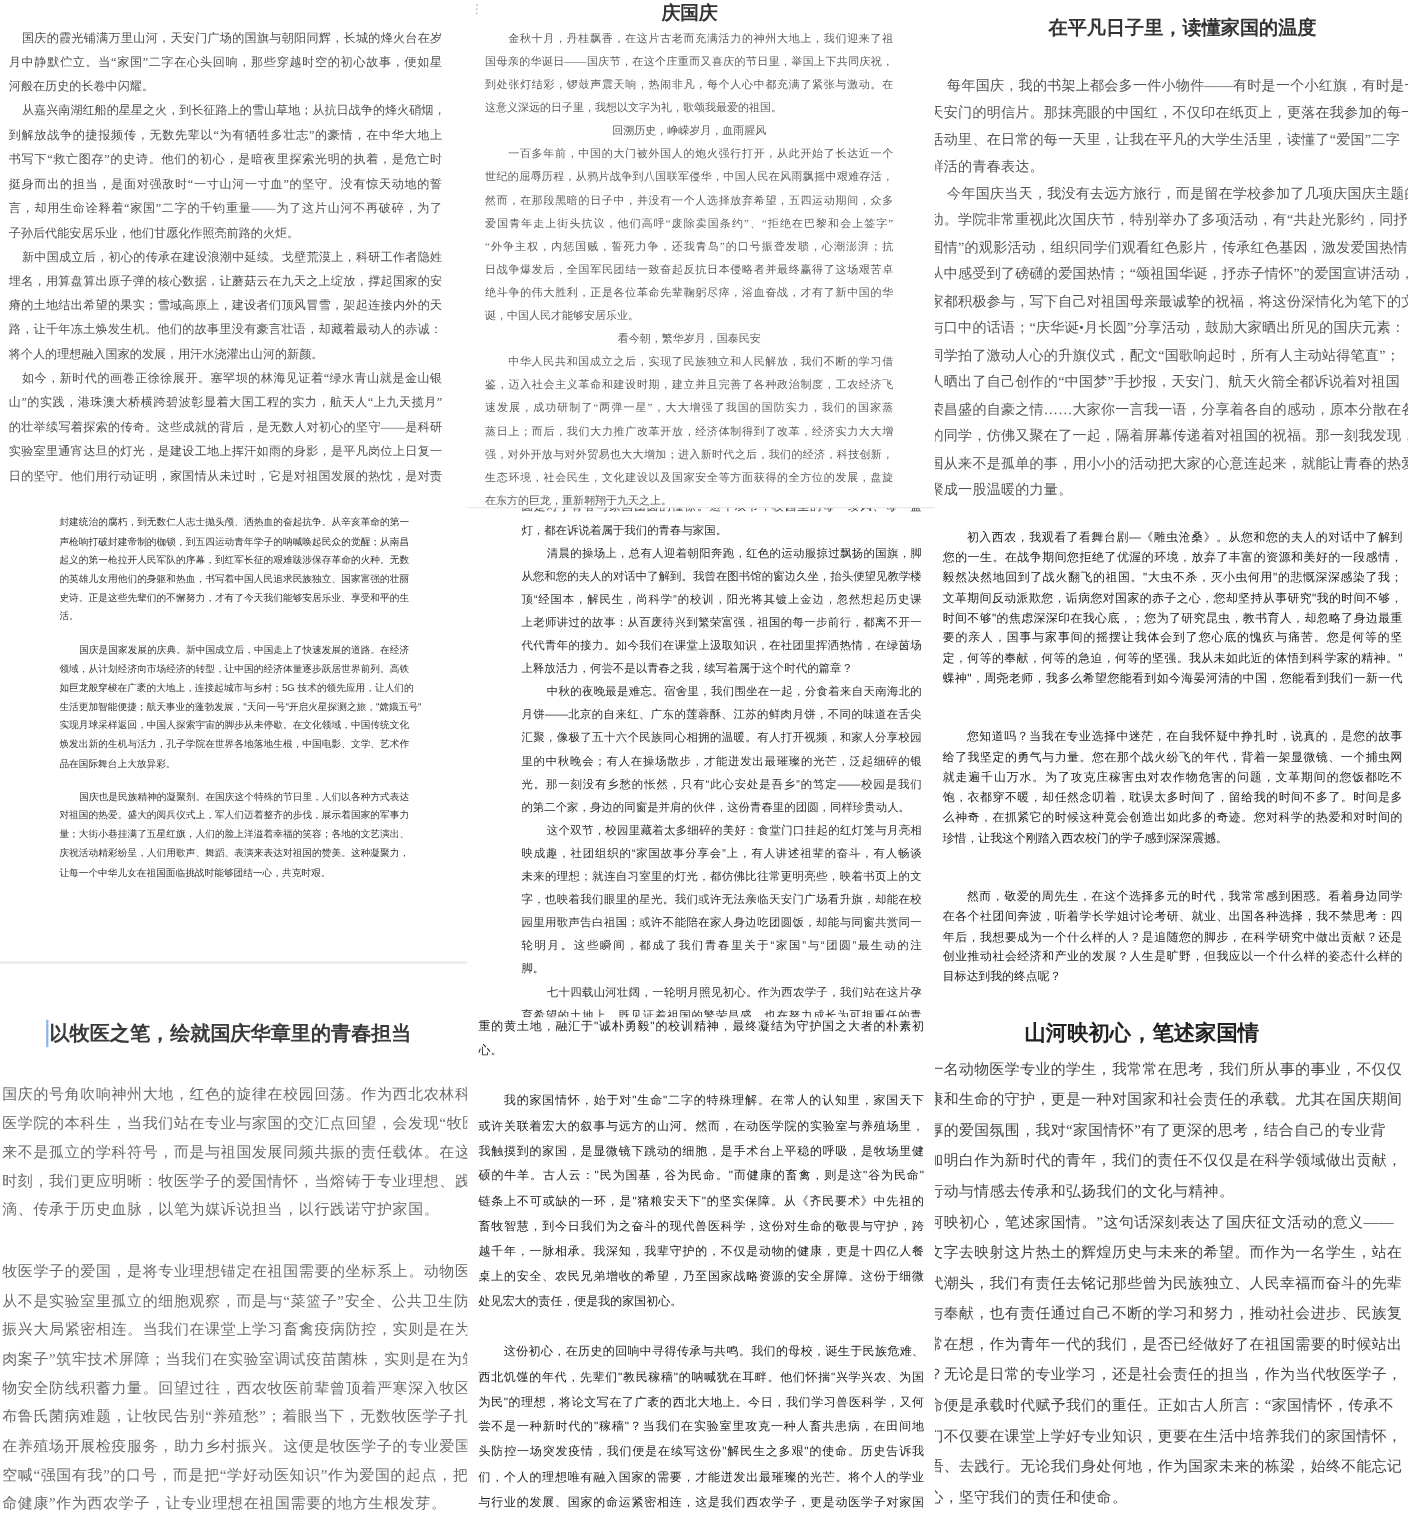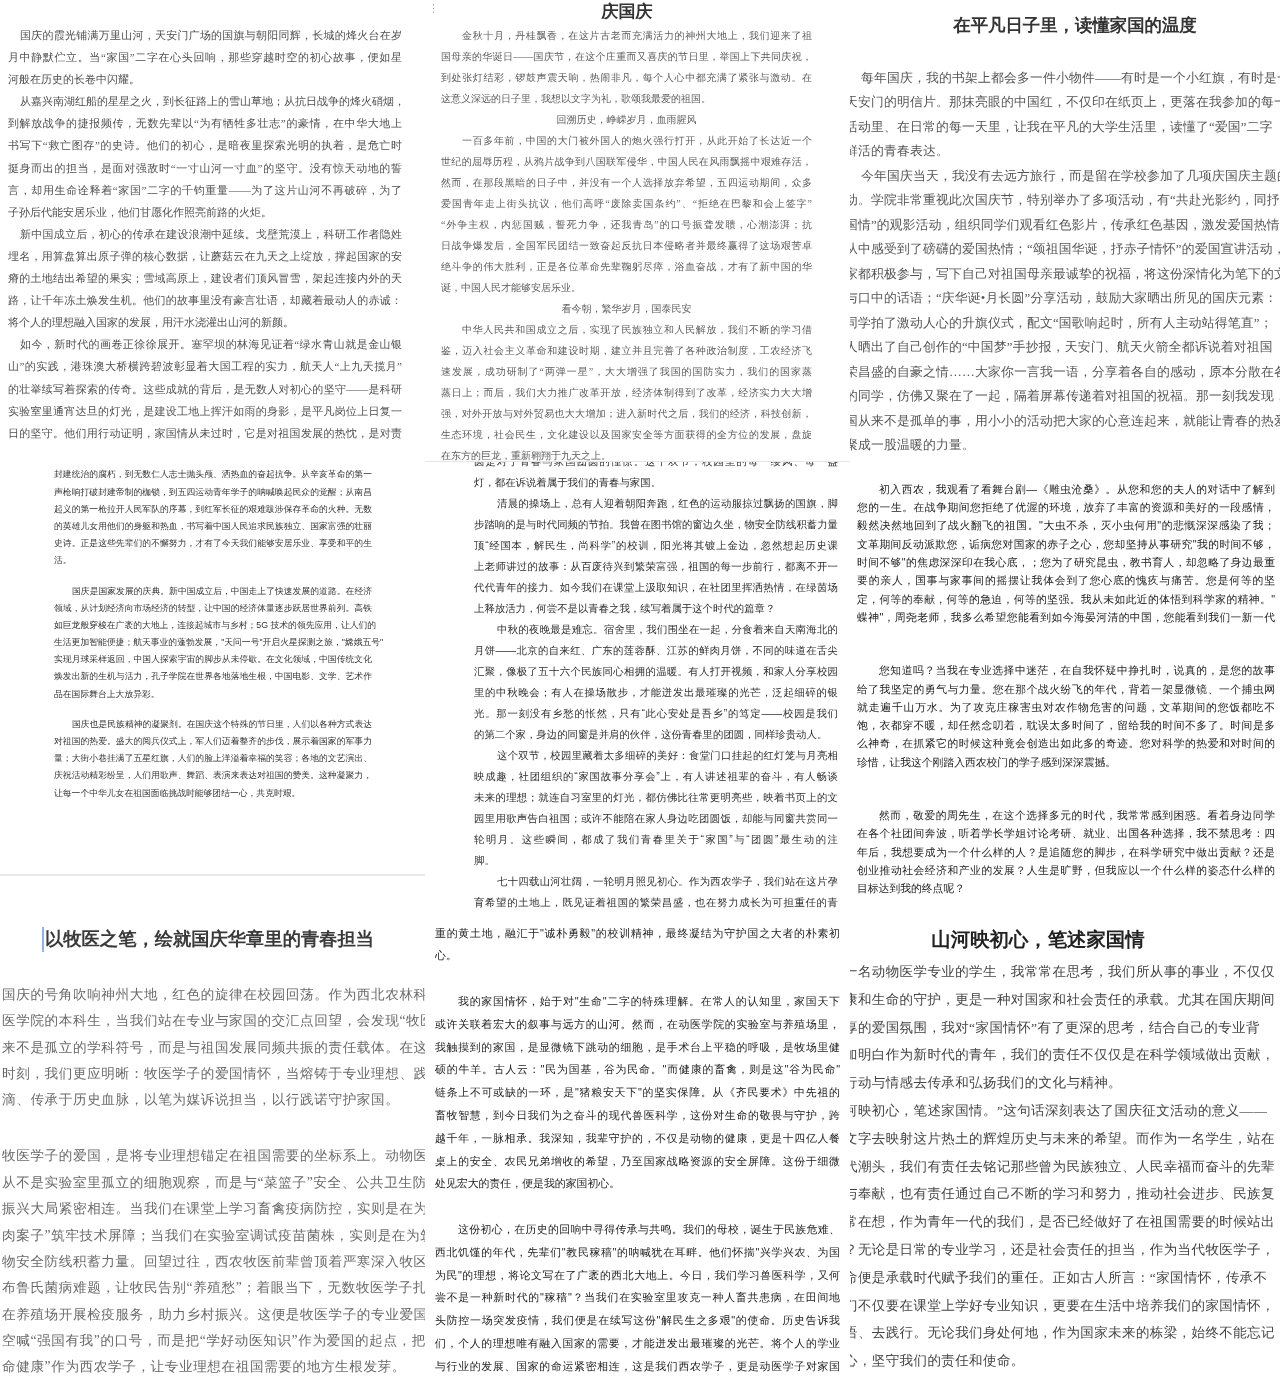--- a/index.html
+++ b/index.html
@@ -194,38 +194,39 @@
 <div class="separator" style="left:0; top:874px; width:425px; height:2px;"></div>
 
 <div class="doc sans" id="doc-4">
   <div class="body justify">
       <div class="para cont">
         <div class="line">圆是对于青春与家国团圆的憧憬。这个双节，校园里的每一缕风、每一盏</div>
         <div class="line last">灯，都在诉说着属于我们的青春与家国。</div>
       </div>
       <div class="para">
         <div class="line first">清晨的操场上，总有人迎着朝阳奔跑，红色的运动服掠过飘扬的国旗，脚</div>
-        <div class="line">步踏响的是与时代同频的节拍。我曾在图书馆的窗边久坐，物安全防线积蓄力量</div>
+        <div class="line">从您和您的夫人的对话中了解到。我曾在图书馆的窗边久坐，抬头便望见教学楼</div>
         <div class="line">顶“经国本，解民生，尚科学”的校训，阳光将其镀上金边，忽然想起历史课</div>
         <div class="line">上老师讲过的故事：从百废待兴到繁荣富强，祖国的每一步前行，都离不开一</div>
         <div class="line">代代青年的接力。如今我们在课堂上汲取知识，在社团里挥洒热情，在绿茵场</div>
         <div class="line last">上释放活力，何尝不是以青春之我，续写着属于这个时代的篇章？</div>
       </div>
       <div class="para">
         <div class="line first">中秋的夜晚最是难忘。宿舍里，我们围坐在一起，分食着来自天南海北的</div>
         <div class="line">月饼——北京的自来红、广东的莲蓉酥、江苏的鲜肉月饼，不同的味道在舌尖</div>
         <div class="line">汇聚，像极了五十六个民族同心相拥的温暖。有人打开视频，和家人分享校园</div>
         <div class="line">里的中秋晚会；有人在操场散步，才能迸发出最璀璨的光芒，泛起细碎的银</div>
         <div class="line">光。那一刻没有乡愁的怅然，只有“此心安处是吾乡”的笃定——校园是我们</div>
         <div class="line last">的第二个家，身边的同窗是并肩的伙伴，这份青春里的团圆，同样珍贵动人。</div>
       </div>
       <div class="para">
         <div class="line first">这个双节，校园里藏着太多细碎的美好：食堂门口挂起的红灯笼与月亮相</div>
         <div class="line">映成趣，社团组织的“家国故事分享会”上，有人讲述祖辈的奋斗，有人畅谈</div>
         <div class="line">未来的理想；就连自习室里的灯光，都仿佛比往常更明亮些，映着书页上的文</div>
+        <div class="line">字，也映着我们眼里的星光。我们或许无法亲临天安门广场看升旗，却能在校</div>
         <div class="line">园里用歌声告白祖国；或许不能陪在家人身边吃团圆饭，却能与同窗共赏同一</div>
         <div class="line">轮明月。这些瞬间，都成了我们青春里关于“家国”与“团圆”最生动的注</div>
         <div class="line last">脚。</div>
       </div>
       <div class="para continues">
         <div class="line first">七十四载山河壮阔，一轮明月照见初心。作为西农学子，我们站在这片孕</div>
         <div class="line last">育希望的土地上，既见证着祖国的繁荣昌盛，也在努力成长为可担重任的青</div>
       </div>
     </div>
 </div>

